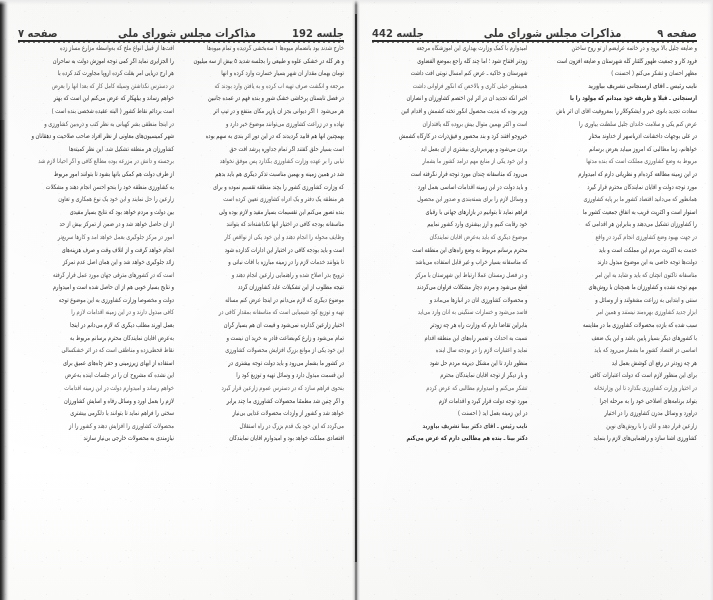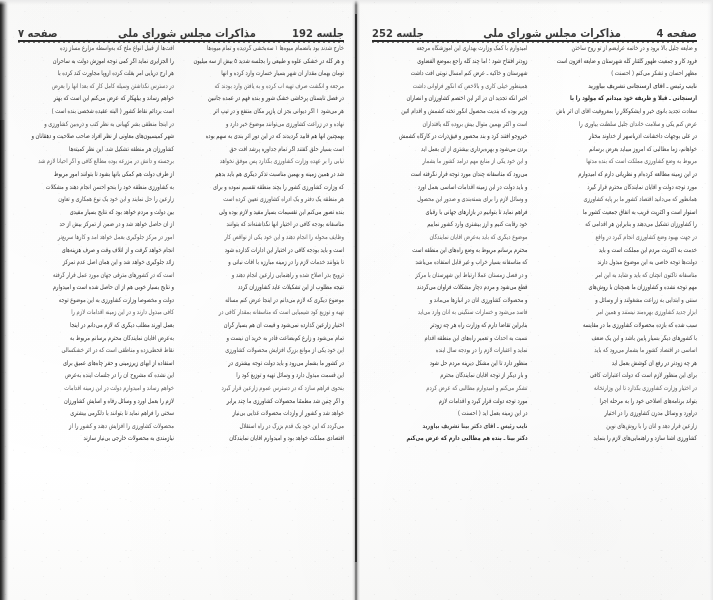--- a/index.html
+++ b/index.html
@@ -288,23 +288,23 @@
     </div>
 
   </div>
 
   <div class="gutter"></div>
   <div class="gutter-hard"></div>
 
   <div class="page right">
 
     <div class="runhead">
-      <span class="rh-page">صفحه 4</span>
+      <span class="rh-page">صفحه ۹</span>
       <span class="rh-title">مذاکرات مجلس شورای ملی</span>
-      <span class="rh-session">جلسه 252</span>
+      <span class="rh-session">جلسه 442</span>
     </div>
 
     <div class="rule">
       <div class="rule-thick"></div>
       <div class="rule-speck"></div>
     </div>
 
     <div class="columns">
       <div class="col">
           <div class="tline ink-1">و ضایعه جلیل بالا برود و در خاتمه عرایضم از تو روح ساختن</div>

